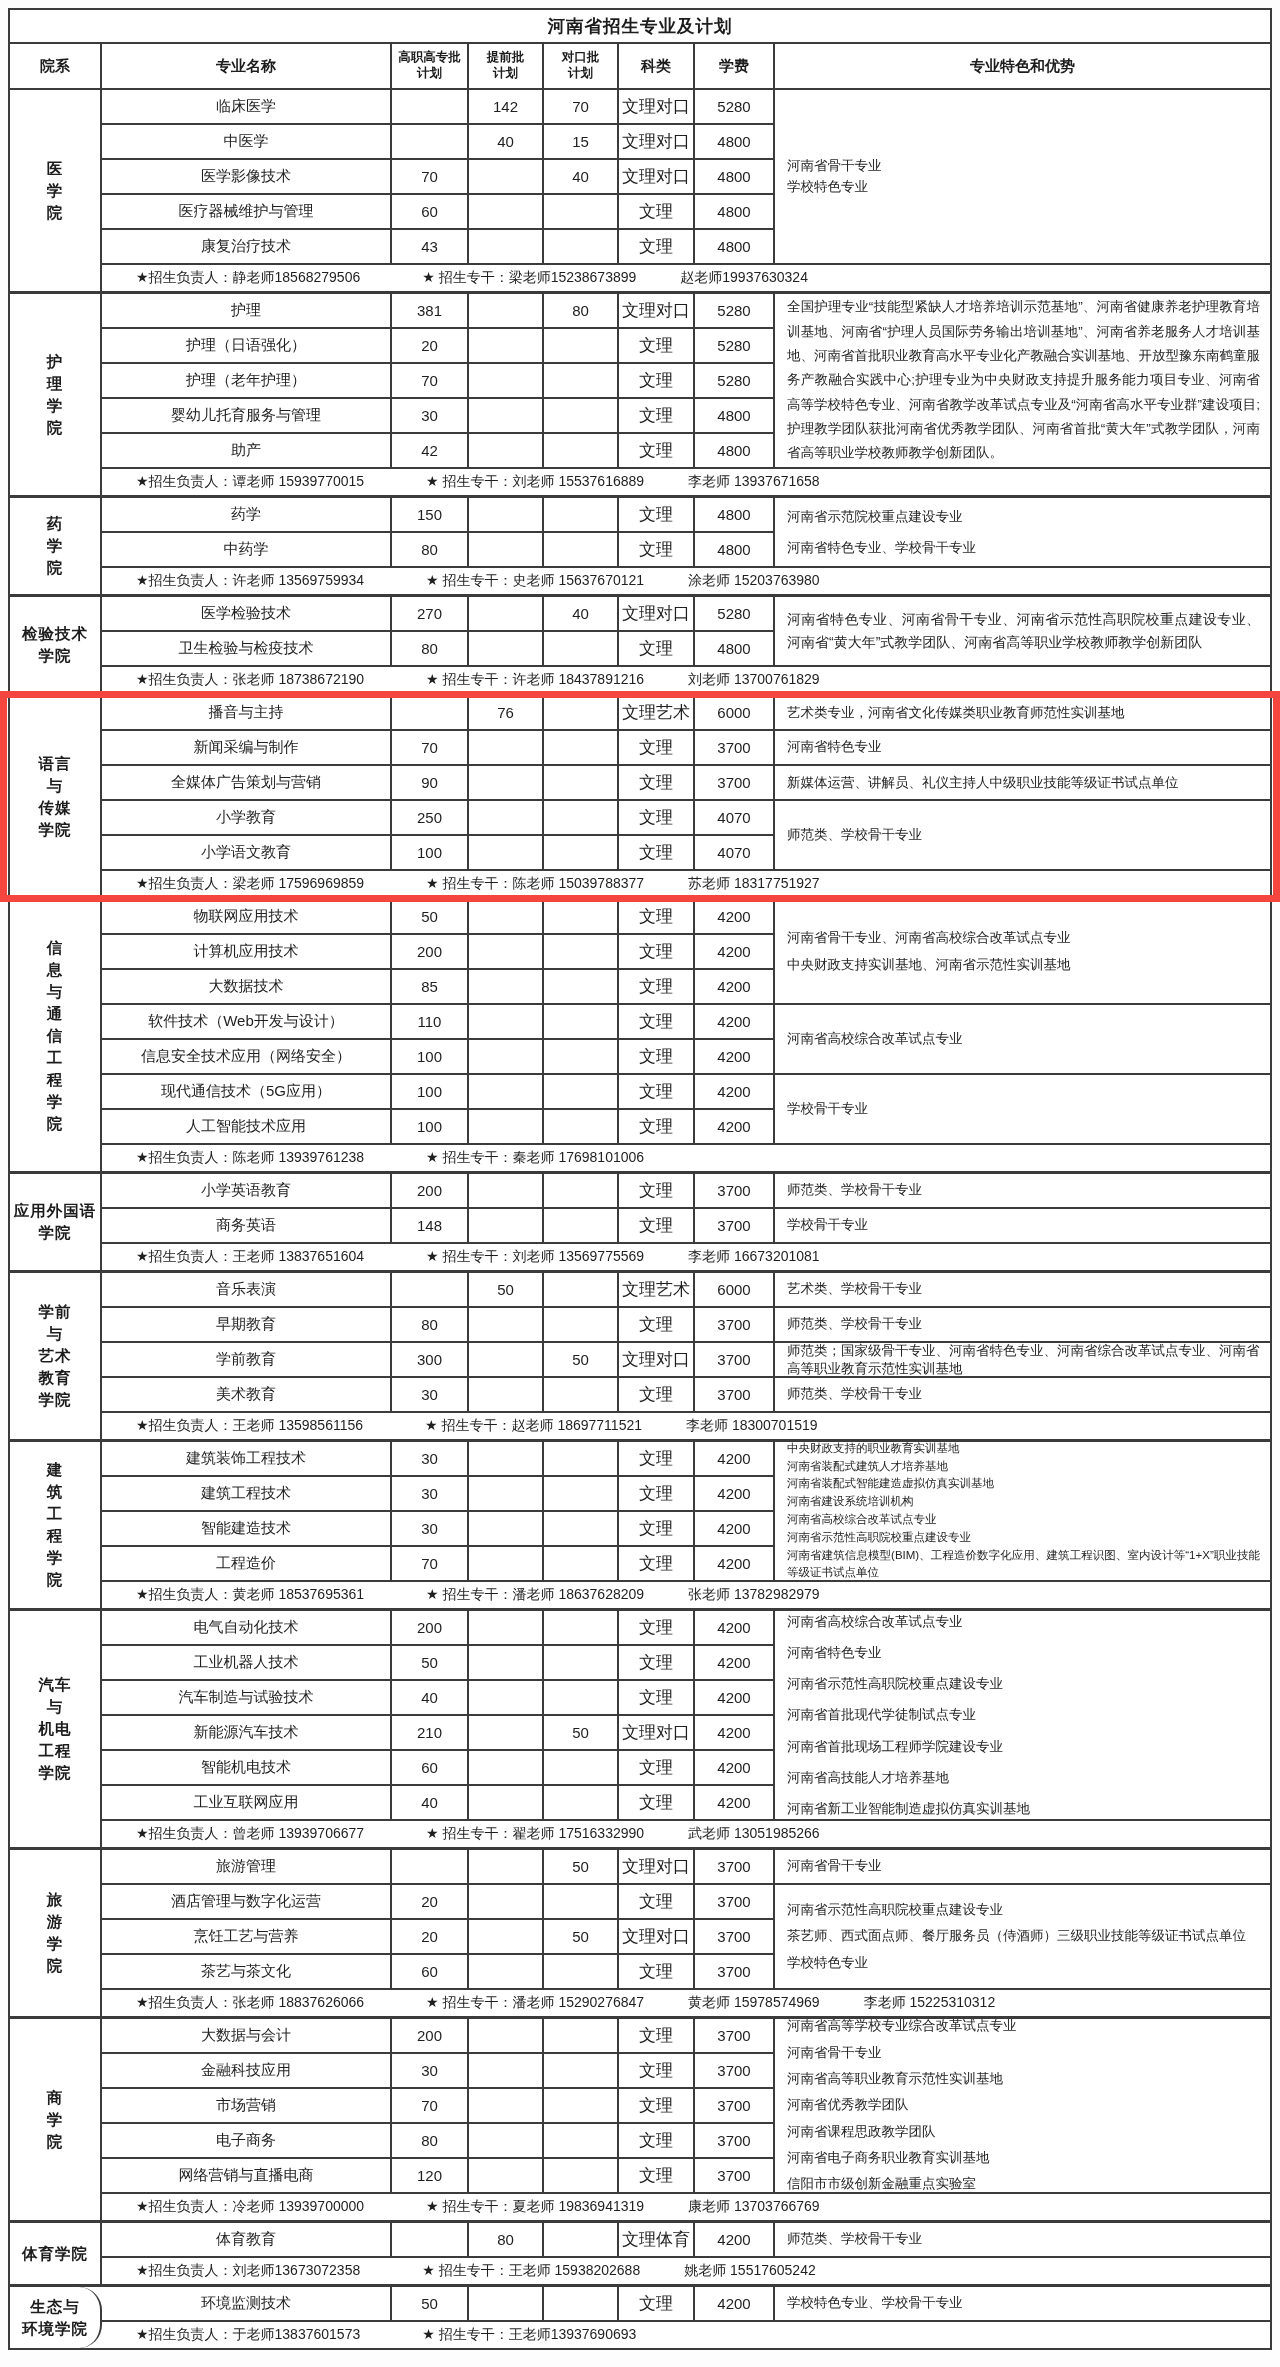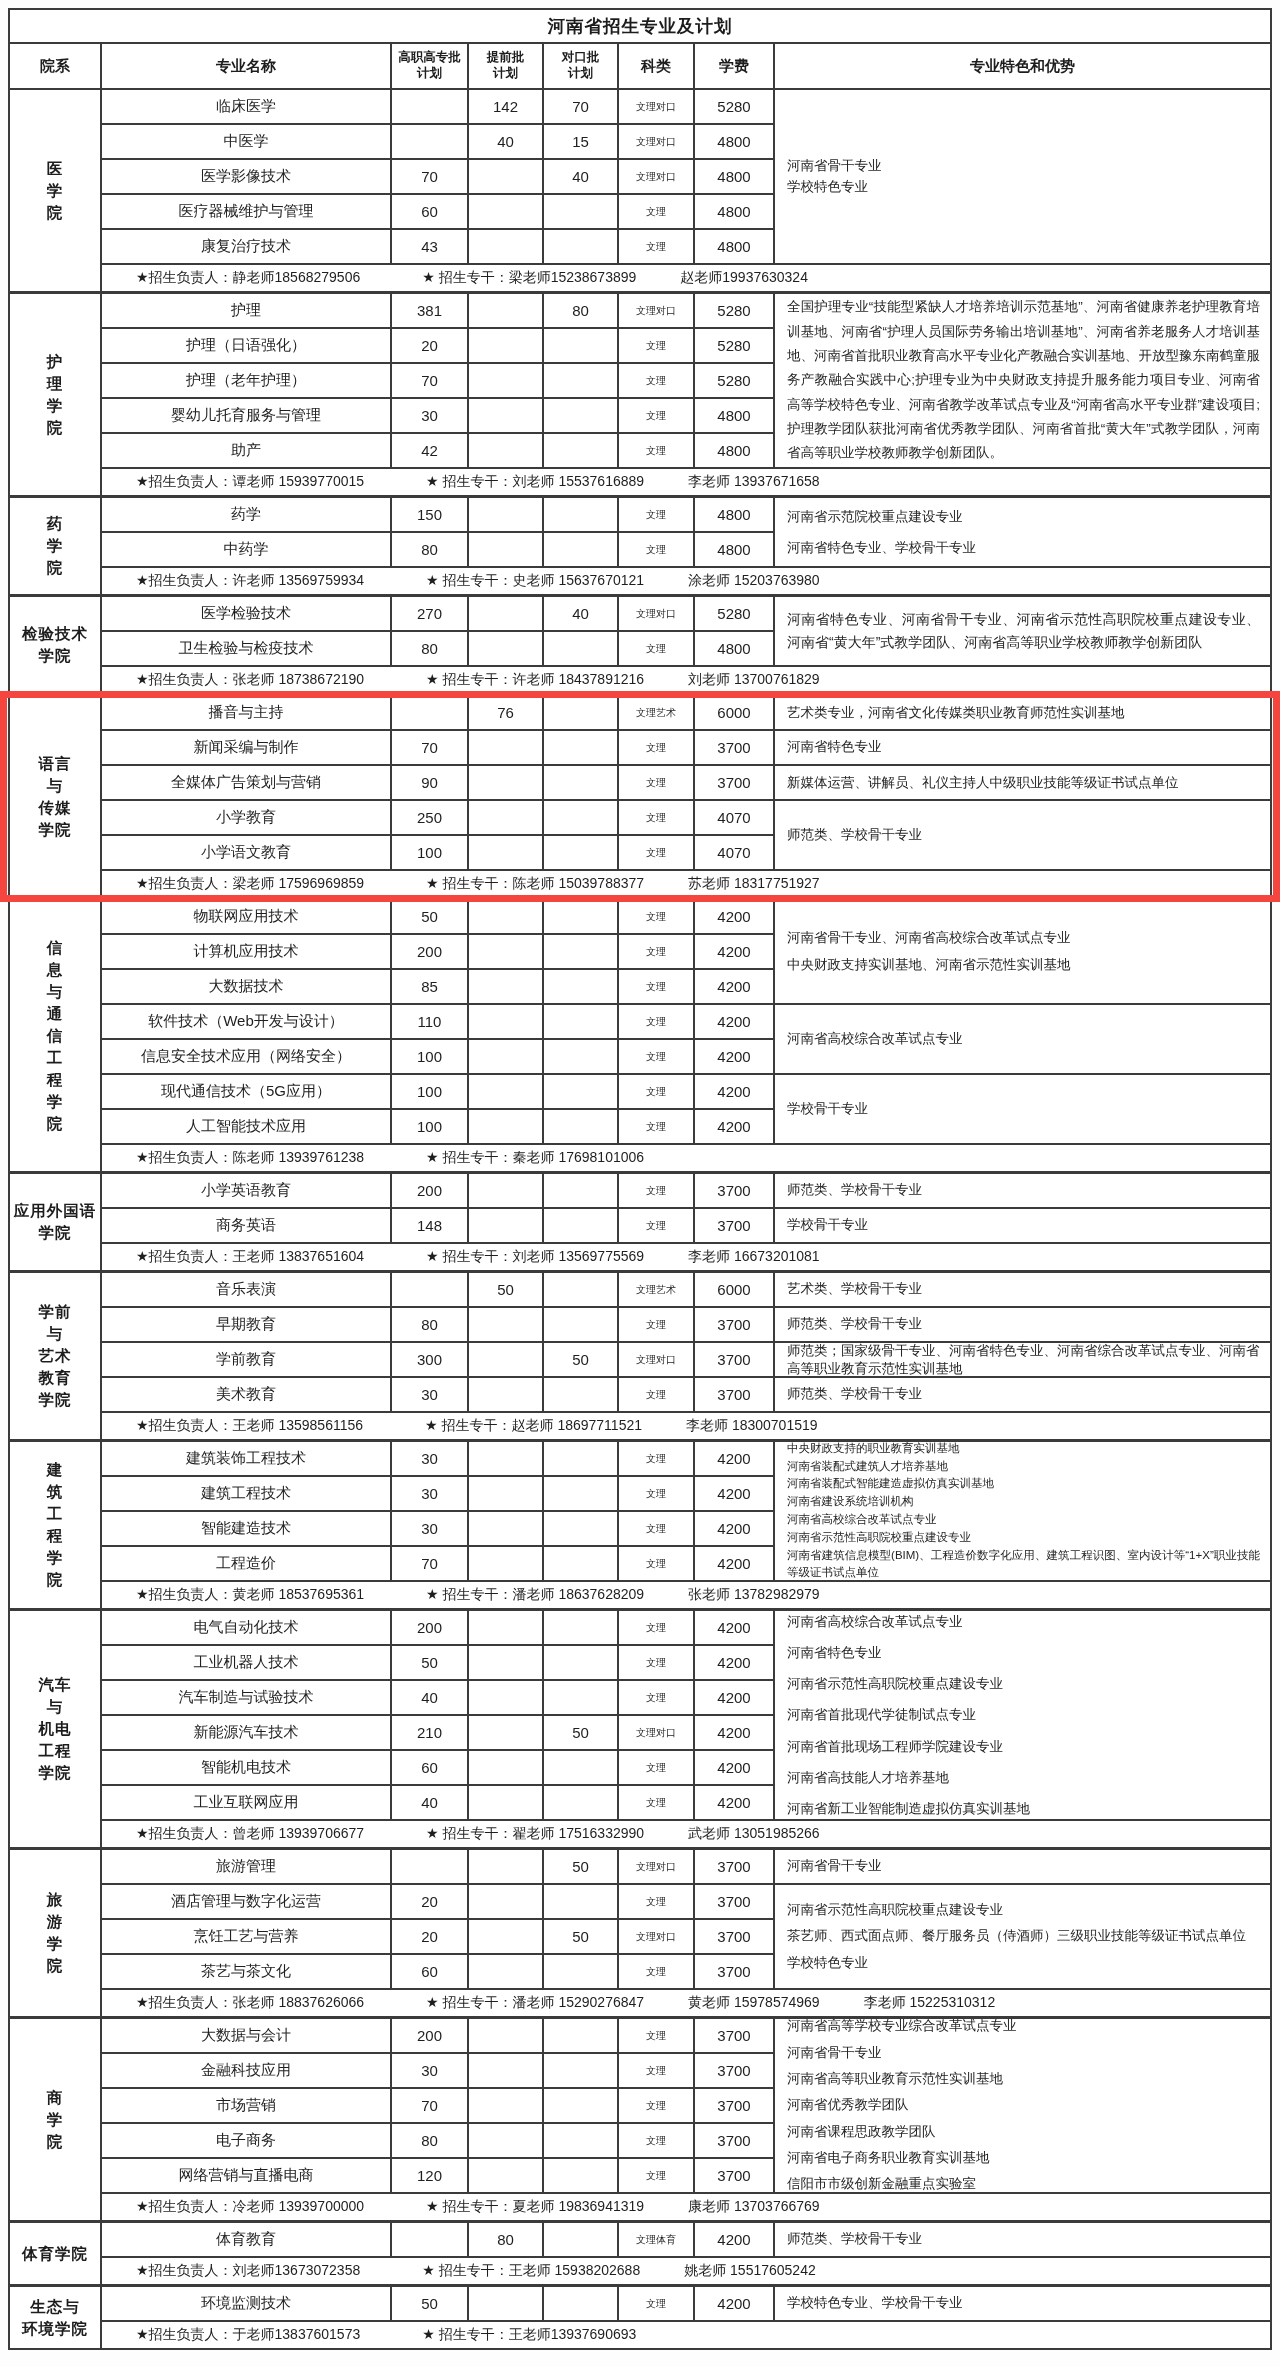--- a/index.html
+++ b/index.html
@@ -19,21 +19,21 @@
   .section { display:grid; grid-template-columns:92px 290px 77px 75px 75px 76px 80px 1fr;
              grid-template-rows:repeat(var(--n),35px) 26px; border-bottom:3px solid #3b3b3b; position:relative; }
   .section:last-child { border-bottom:none; }
 
   .cell { border-right:2px solid #3b3b3b; border-bottom:2px solid #3b3b3b;
           display:flex; align-items:center; justify-content:center; overflow:hidden; }
   .dept { flex-direction:column; border-bottom:none; font-weight:bold; font-size:15.5px; line-height:22px;
           text-align:center; color:#1d1d1d; letter-spacing:1px; }
   .mname { font-size:15px; color:#1f1f1f; padding:0 4px; text-align:center; }
   .num   { font-size:15px; color:#1f1f1f; }
-  .cat   { font-size:10px; }
+  .cat   { font-size:17px; }
   .feat { flex-direction:column; align-items:stretch; justify-content:center; border-right:none;
           font-size:13.5px; line-height:1.5; padding:2px 10px 2px 12px; color:#242424; }
   .feat div { text-align:left; }
   .feat.p-flow { font-size:13.5px; line-height:1.8; }
   .feat.p-flow div { text-align:justify; }
   .feat.p-md div { text-align:justify; }
   .feat.p-md { font-size:14px; line-height:1.65; }
   .feat.xs { font-size:11.5px; line-height:1.55; }
   .feat.xs div { text-align:justify; }
   .feat.roomy { line-height:1.95; }
@@ -635,21 +635,21 @@
           <div class="cell feat " style="grid-area: 1 / 8 / span 1;">
             <div class="">师范类、学校骨干专业</div>
           </div>
           <div class="cell contact" style="grid-area: 2 / 2 / auto / span 7;">
             <span>★招生负责人：刘老师13673072358</span>
             <span>★ 招生专干：王老师 15938202688</span>
             <span>姚老师 15517605242</span>
           </div>
         </div>
         <div class="section section" style="--n: 1;">
-          <div class="cell dept" style="grid-area: 1 / 1 / span 2;">
+          <div class="cell dept" style="grid-area: 1 / 1 / span 2; border-radius: 23px;">
             <div class="">生态与</div>
             <div class="">环境学院</div>
           </div>
           <div class="cell mname" style="grid-area: 1 / 2;">环境监测技术</div>
           <div class="cell num" style="grid-area: 1 / 3;">50</div>
           <div class="cell num" style="grid-area: 1 / 4;"></div>
           <div class="cell num" style="grid-area: 1 / 5;"></div>
           <div class="cell num cat" style="grid-area: 1 / 6;">文理</div>
           <div class="cell num" style="grid-area: 1 / 7;">4200</div>
           <div class="cell feat " style="grid-area: 1 / 8 / span 1;">

